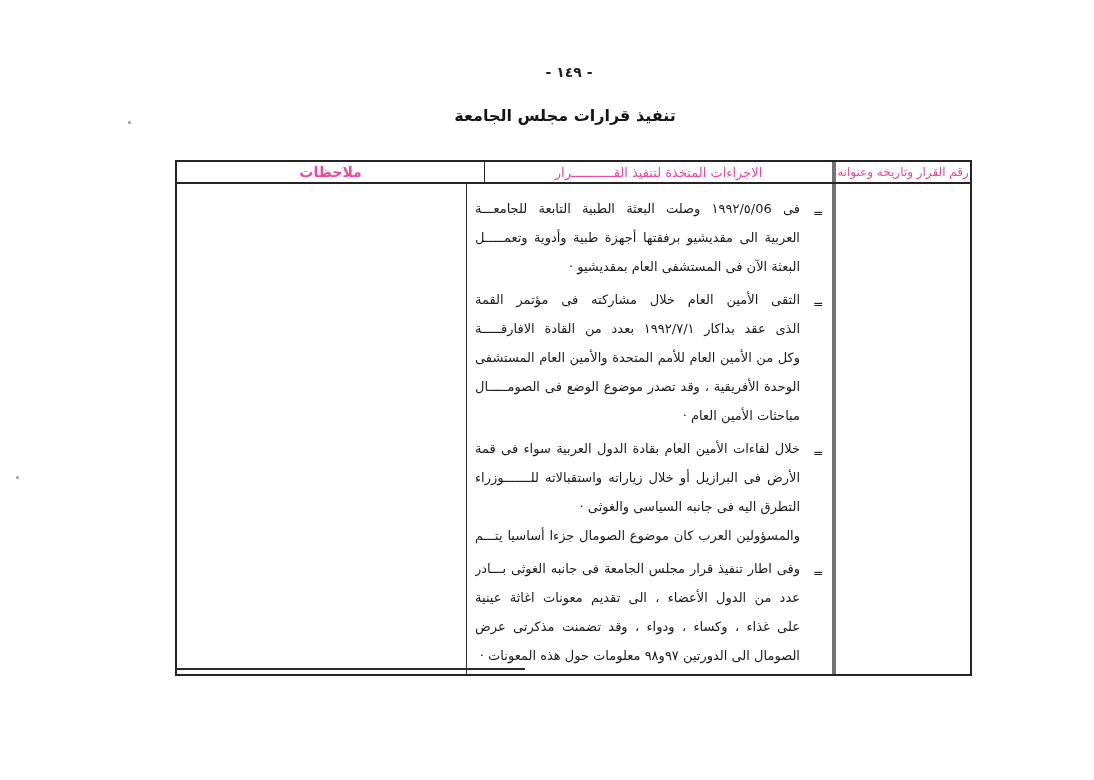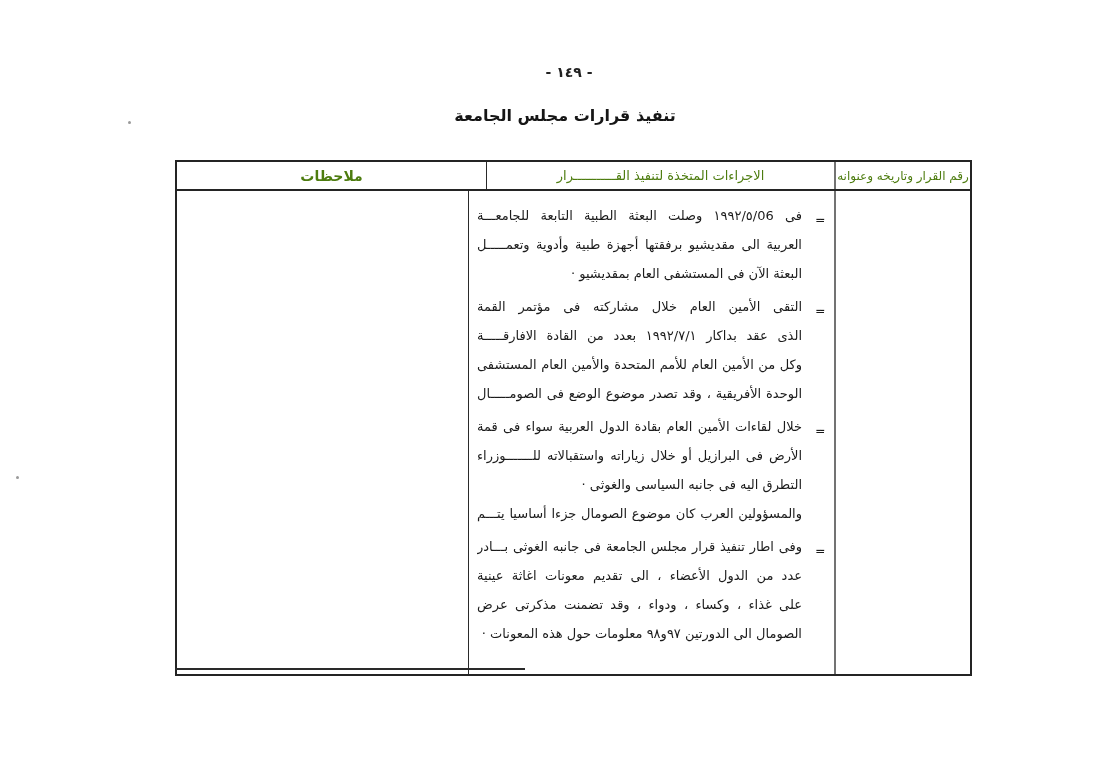--- a/index.html
+++ b/index.html
@@ -17,24 +17,24 @@
     transform:translateX(18px);
     font-size:16px;font-weight:bold;color:#161616;direction:rtl;
   }
   .doc-table{
     position:absolute;left:175px;top:160px;width:793px;height:512px;
     border:2px solid #242424;direction:rtl;display:flex;flex-direction:column;
     background:#fff;
   }
   .thead{display:flex;flex-direction:row;height:27px;border-bottom:2px solid #242424;}
   .tbody{display:flex;flex-direction:row;flex:1;}
-  .col-decision{width:134px;border-left:2px solid #737373;}
+  .col-decision{width:134px;border-left:4px solid #737373;}
   .col-actions{width:347px;border-left:1px solid #2a2a2a;}
   .col-notes{flex:1;}
-  .hcell{display:flex;align-items:center;justify-content:center;color:#4d7c0f;}
+  .hcell{display:flex;align-items:center;justify-content:center;color:#ec4899;}
   .h-decision{font-size:12px;}
   .h-actions{font-size:13px;}
   .h-notes{font-size:14px;font-weight:bold;letter-spacing:1px;}
   .actions-cell{padding:10px 10px 0 8px;}
   .bullet{display:flex;flex-direction:row;align-items:flex-start;margin-bottom:4px;}
   .dash{width:22px;flex:0 0 22px;font-size:13px;line-height:29px;color:#1b1b1b;text-decoration:underline;}
   .lines{flex:1;min-width:0;}
   .line{
     font-size:13px;line-height:29px;height:29px;overflow:hidden;
     text-align:right;color:#1b1b1b;white-space:nowrap;
@@ -74,20 +74,21 @@
             <div class="line">البعثة الآن فى المستشفى العام بمقديشيو ·</div>
           </div>
         </div>
         <div class="bullet">
           <span class="dash">ــ</span>
           <div class="lines">
             <div class="line just">التقى الأمين العام خلال مشاركته فى مؤتمر القمة الأفريقـــى</div>
             <div class="line just">الذى عقد بداكار ١٩٩٢/٧/١ بعدد من القادة الافارقـــــة</div>
             <div class="line just">وكل من الأمين العام للأمم المتحدة والأمين العام المستشفى</div>
             <div class="line just">الوحدة الأفريقية ، وقد تصدر موضوع الوضع فى الصومـــــال</div>
+            <div class="line">مباحثات الأمين العام ·</div>
           </div>
         </div>
         <div class="bullet">
           <span class="dash">ــ</span>
           <div class="lines">
             <div class="line just">خلال لقاءات الأمين العام بقادة الدول العربية سواء فى قمة</div>
             <div class="line just">الأرض فى البرازيل أو خلال زياراته واستقبالاته للـــــــوزراء</div>
             <div class="line">التطرق اليه فى جانبه السياسى والغوثى ·</div>
             <div class="line just">والمسؤولين العرب كان موضوع الصومال جزءا أساسيا يتـــم</div>
           </div>

